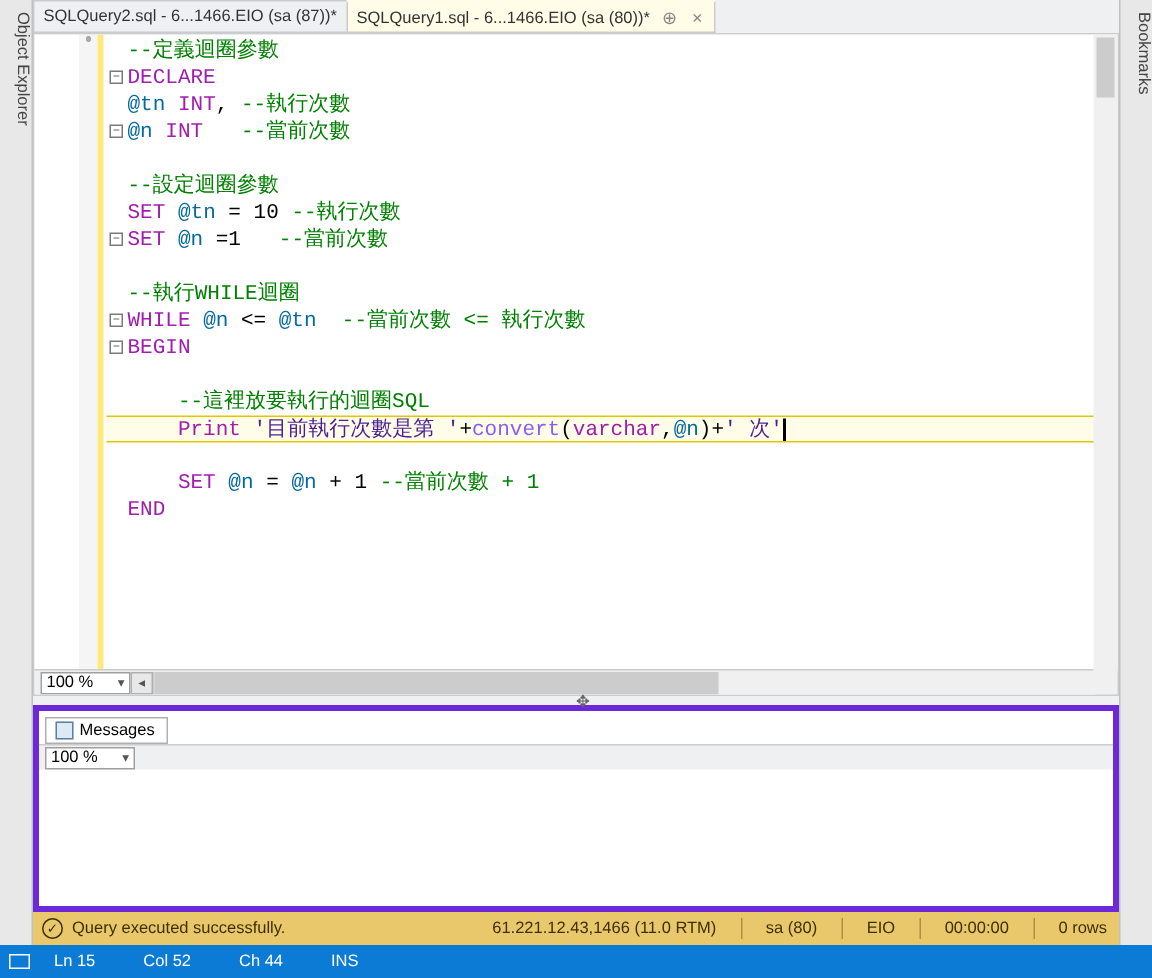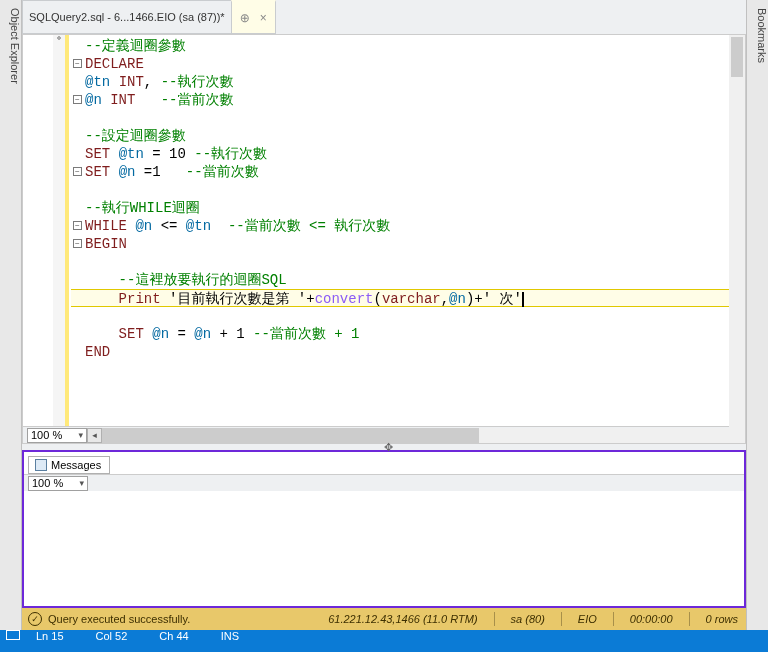--- a/index.html
+++ b/index.html
@@ -31,21 +31,21 @@
   writing-mode: vertical-rl;
   font-size: 11px;
   color: #444;
   padding-top: 8px;
 }
 .center-col { flex: 1; display: flex; flex-direction: column; overflow: hidden; }
 
 .tabs-row {
   display: flex;
   background: #eef0f2;
-  height: 34px;
+  height: 22px;
   align-items: stretch;
 }
 .tab {
   display: flex;
   align-items: center;
   padding: 0 6px;
   font-size: 11px;
   border: 1px solid #c9cccf;
   margin-right: -1px;
   background: #eef0f2;
@@ -88,22 +88,22 @@
   width: 9px; height: 9px;
   border: 1px solid #7a7a7a;
   font-size: 8px; line-height: 7px;
   text-align: center;
   color: #555;
   margin-left: 2px;
   margin-top: 4px;
 }
 .code-lines { padding: 2px 6px 2px 2px; flex: 1; white-space: pre; border-radius: 18px; }
 .c-comment { color: #008000; }
-.c-keyword { color: #7f1d1d; }
-.c-string  { color: #000000; }
+.c-keyword { color: #a21caf; }
+.c-string  { color: #4c1d95; }
 .c-func    { color: #8b5cf6; }
 .c-var     { color: #0369a1; }
 .code-line { height: 18px; display: flex; }
 .code-line .fold { width: 14px; display: inline-block; }
 .line-hl { background: #fffde7; border: 1px solid #e0c800; border-left: none; border-right: none; }
 .cursor-caret { border-right: 2px solid #000; height: 15px; display: inline-block; vertical-align: middle; }
 
 .scroll-zoom-row {
   height: 17px;
   display: flex;
@@ -122,23 +122,23 @@
 }
 .zoom-arrow { color: #555; font-size: 9px; }
 .h-scroll-track { flex: 1; height: 15px; background: #f0f0f0; border-left: 1px solid #ccc; position: relative; }
 .h-scroll-thumb { position: absolute; left: 0; width: 60%; height: 100%; background: #ccc; }
 .scroll-btn { width: 15px; height: 15px; background: #e8e8e8; border: 1px solid #b0b0b0; text-align: center; font-size: 9px; color: #555; line-height: 12px; }
 
 .splitter { height: 6px; background: #eef0f2; cursor: ns-resize; position: relative; }
 .splitter::after { content: "✥"; position: absolute; left: 50%; top: -3px; font-size: 11px; color: #666; }
 
 .messages-panel {
-  height: 158px;
-  background: #fff;
-  border: 2px solid #6d28d9;
+  height: 138px;
+  background: #fff;
+  border: 4px solid #6d28d9;
   display: flex;
   flex-direction: column;
 }
 .messages-tabs { display: flex; height: 22px; align-items: flex-end; }
 .msg-tab {
   border: 1px solid #b0b0b0;
   background: #fff;
   padding: 2px 8px 2px 6px;
   font-size: 11px;
   display: flex;
@@ -166,48 +166,49 @@
 }
 .status-icon {
   width: 14px; height: 14px;
   border-radius: 50%;
   border: 1.5px solid #3d2f00;
   margin: 0 6px;
   display: flex; align-items: center; justify-content: center;
   font-size: 9px;
 }
 .status-sep { width: 1px; height: 14px; background: #a8904a; margin: 0 8px; }
-.status-cell { padding: 0 8px; font-style: italic; }
+.status-cell { padding: 0 8px; }
 
 .bottom-bar {
   height: 22px;
   background: #0b7bd6;
   color: #fff;
   display: flex;
-  align-items: flex-start;
+  align-items: center;
   font-size: 11px;
   gap: 0;
 }
 .bb-cell { padding: 0 16px; }
 .bb-icon { width: 14px; height: 10px; border: 1.5px solid #fff; margin-left: 6px; }
 .v-scroll { position: absolute; right: 0; top: 0; bottom: 0; width: 16px; background: #f0f0f0; }
 .v-scroll-thumb { position: absolute; top: 2px; right: 2px; left: 2px; height: 40px; background: #ccc; }
 </style>
 </head>
 <body>
 
 <div class="main-shell">
   <div class="side-rail">Object Explorer</div>
 
   <div class="center-col">
     <div class="tabs-row" id="tabs-row">
         <div class="tab">
           <span>SQLQuery2.sql - 6...1466.EIO (sa (87))*</span>
         </div>
         <div class="tab active">
+          <span>SQLQuery1.sql - 6...1466.EIO (sa (80))*</span>
           <span class="tab-close">⊕</span>
           <span class="tab-close">×</span>
         </div>
       </div>
 
     <div class="editor-wrap">
       <div class="editor-body">
         <div class="editor-margin"></div>
         <div class="code-lines" id="code-lines"><div class="code-line"><span class="fold"></span><span><span class="c-comment">--定義迴圈參數</span></span></div><div class="code-line"><span class="fold"><div class="fold-box">−</div></span><span><span class="c-keyword">DECLARE</span></span></div><div class="code-line"><span class="fold"></span><span><span class="c-var">@tn</span> <span class="c-keyword">INT</span>, <span class="c-comment">--執行次數</span></span></div><div class="code-line"><span class="fold"><div class="fold-box">−</div></span><span><span class="c-var">@n</span> <span class="c-keyword">INT</span>   <span class="c-comment">--當前次數</span></span></div><div class="code-line"><span class="fold"></span><span></span></div><div class="code-line"><span class="fold"></span><span><span class="c-comment">--設定迴圈參數</span></span></div><div class="code-line"><span class="fold"></span><span><span class="c-keyword">SET</span> <span class="c-var">@tn</span> = 10 <span class="c-comment">--執行次數</span></span></div><div class="code-line"><span class="fold"><div class="fold-box">−</div></span><span><span class="c-keyword">SET</span> <span class="c-var">@n</span> =1   <span class="c-comment">--當前次數</span></span></div><div class="code-line"><span class="fold"></span><span></span></div><div class="code-line"><span class="fold"></span><span><span class="c-comment">--執行WHILE迴圈</span></span></div><div class="code-line"><span class="fold"><div class="fold-box">−</div></span><span><span class="c-keyword">WHILE</span> <span class="c-var">@n</span> &lt;= <span class="c-var">@tn</span>  <span class="c-comment">--當前次數 &lt;= 執行次數</span></span></div><div class="code-line"><span class="fold"><div class="fold-box">−</div></span><span><span class="c-keyword">BEGIN</span></span></div><div class="code-line"><span class="fold"></span><span></span></div><div class="code-line"><span class="fold"></span><span>    <span class="c-comment">--這裡放要執行的迴圈SQL</span></span></div><div class="code-line line-hl"><span class="fold"></span><span>    <span class="c-keyword">Print</span> <span class="c-string">'目前執行次數是第 '</span>+<span class="c-func">convert</span>(<span class="c-keyword">varchar</span>,<span class="c-var">@n</span>)+<span class="c-string">' 次'</span><span class="cursor-caret"></span></span></div><div class="code-line"><span class="fold"></span><span></span></div><div class="code-line"><span class="fold"></span><span>    <span class="c-keyword">SET</span> <span class="c-var">@n</span> = <span class="c-var">@n</span> + 1 <span class="c-comment">--當前次數 + 1</span></span></div><div class="code-line"><span class="fold"></span><span><span class="c-keyword">END</span></span></div></div>
         <div class="v-scroll">

